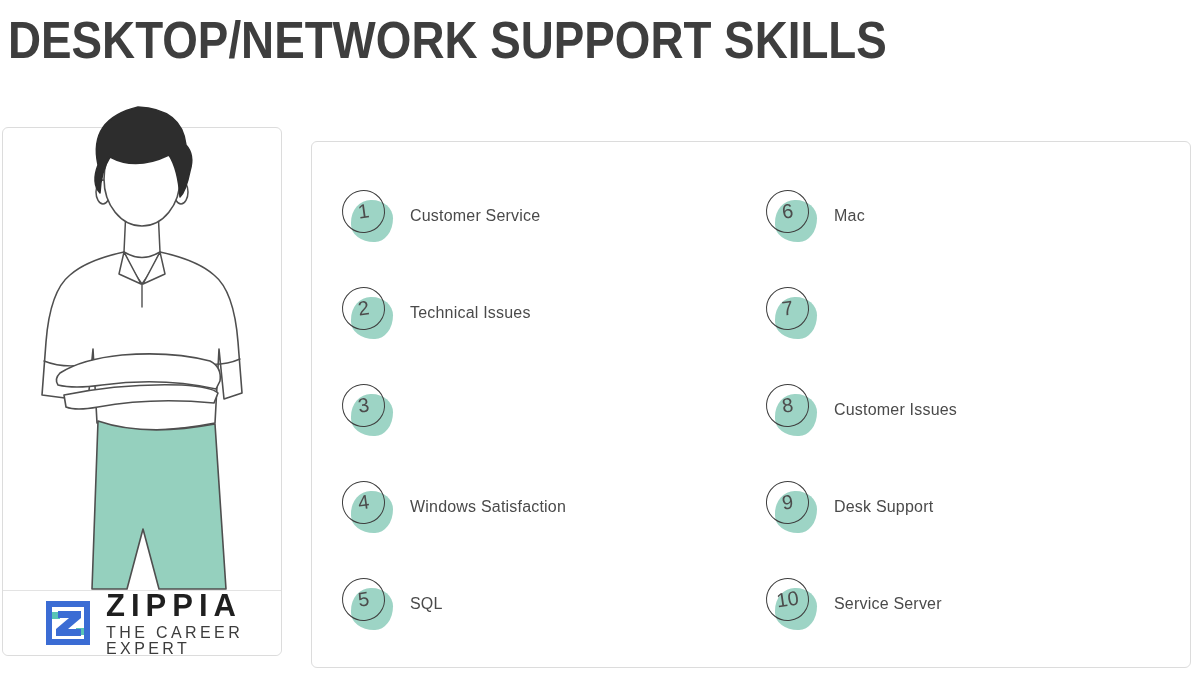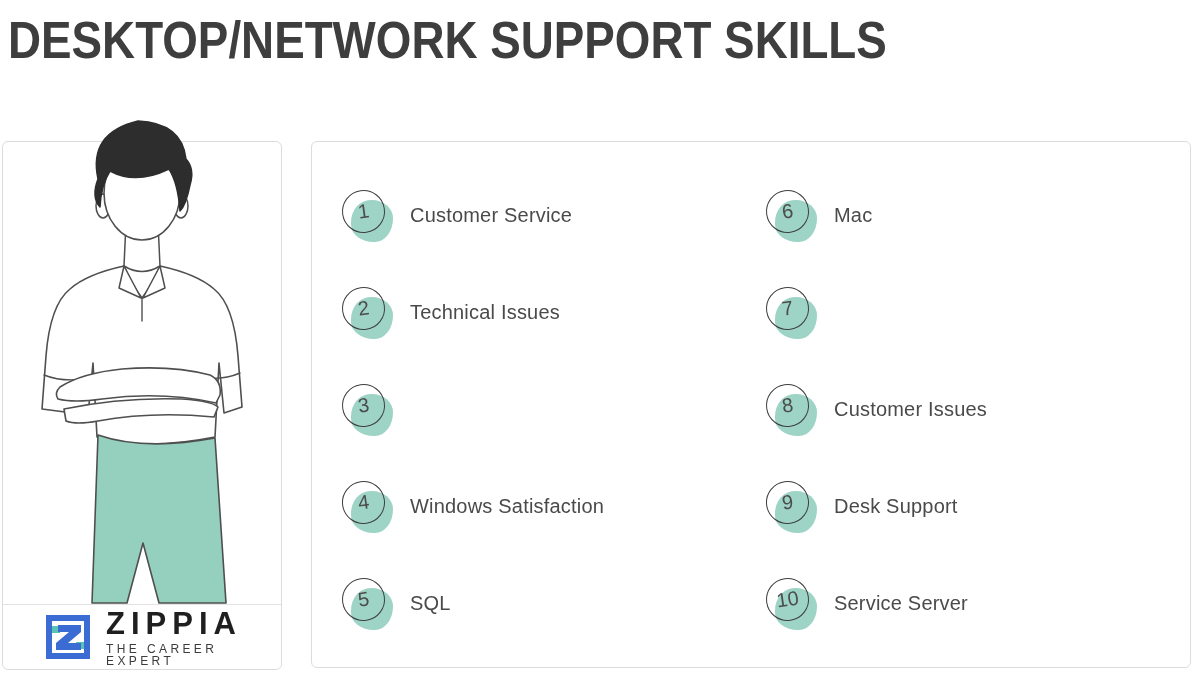--- a/index.html
+++ b/index.html
@@ -9,36 +9,36 @@
     font-family:"Liberation Sans",sans-serif;
   }
   .page-title{
     position:absolute;left:8px;top:10px;margin:0;
     font-size:52px;font-weight:bold;color:var(--title_text,#3e3e3e);
     letter-spacing:0;white-space:nowrap;
     transform:scaleX(0.88);transform-origin:left top;
   }
   
   .left-card{
-    position:absolute;left:2px;top:141px;width:278px;height:527px;
+    position:absolute;left:2px;top:127px;width:278px;height:527px;
     background:#ffffff;border:1px solid #dcdcdc;border-radius:6px;
   }
   .person-svg{position:absolute;left:-1px;top:-31px;width:280px;height:526px;z-index:1;}
   .logo-bar{
     position:absolute;left:0;bottom:0;width:100%;height:64px;z-index:2;
     background:#ffffff;border-top:1px solid #e3e3e3;border-radius:0 0 6px 6px;
     display:flex;align-items:center;
   }
   .logo-icon{margin-left:42px;flex:none;}
   .logo-text{margin-left:15px;display:flex;flex-direction:column;}
   .brand-name{
     font-size:31px;font-weight:bold;color:#1f1f1f;letter-spacing:6px;line-height:1;
   }
   .brand-tagline{
-    font-size:12px;color:#3c3c3c;letter-spacing:3.4px;margin-top:4px;line-height:1;
+    font-size:16px;color:#3c3c3c;letter-spacing:3.4px;margin-top:4px;line-height:1;
   }
   
   .skills-card{
     position:absolute;left:311px;top:141px;width:880px;height:527px;
     background:#ffffff;border:1px solid #dcdcdc;border-radius:6px;
     box-sizing:border-box;
   }
   .skills-grid{
     display:grid;grid-template-columns:1fr 1fr;
     padding:25px 0 0 30px;
@@ -51,21 +51,21 @@
     border-radius:48% 52% 44% 56% / 55% 45% 58% 42%;
   }
   .badge-ring{
     position:absolute;left:0;top:0;width:41px;height:41px;
     border:1.6px solid #3f3f3f;border-radius:50%;
     display:flex;align-items:center;justify-content:center;
     font-size:20px;color:#4c4c4c;
     transform:rotate(-8deg);
   }
   .skill-label{
-    margin-left:22px;font-size:20px;color:var(--body_text,#4a4a4a);
+    margin-left:22px;font-size:16px;color:var(--body_text,#4a4a4a);
     letter-spacing:0.2px;
   }
 </style>
 </head>
 <body>
 
 <h1 class="page-title">DESKTOP/NETWORK SUPPORT SKILLS</h1>
 
 <div class="left-card">
   <svg class="person-svg" viewBox="0 0 280 526" fill="none" stroke-linejoin="round" stroke-linecap="round">

